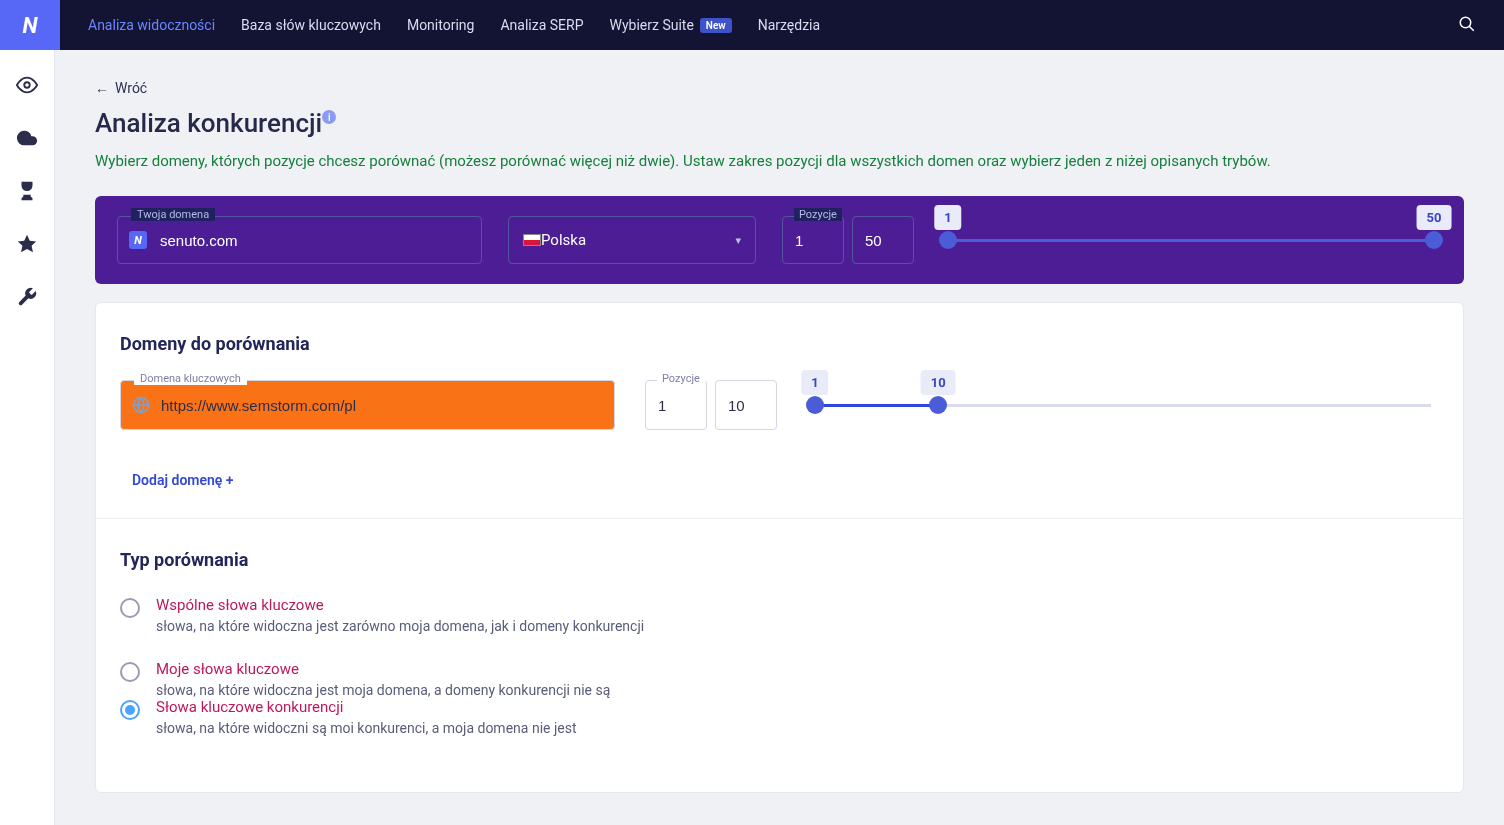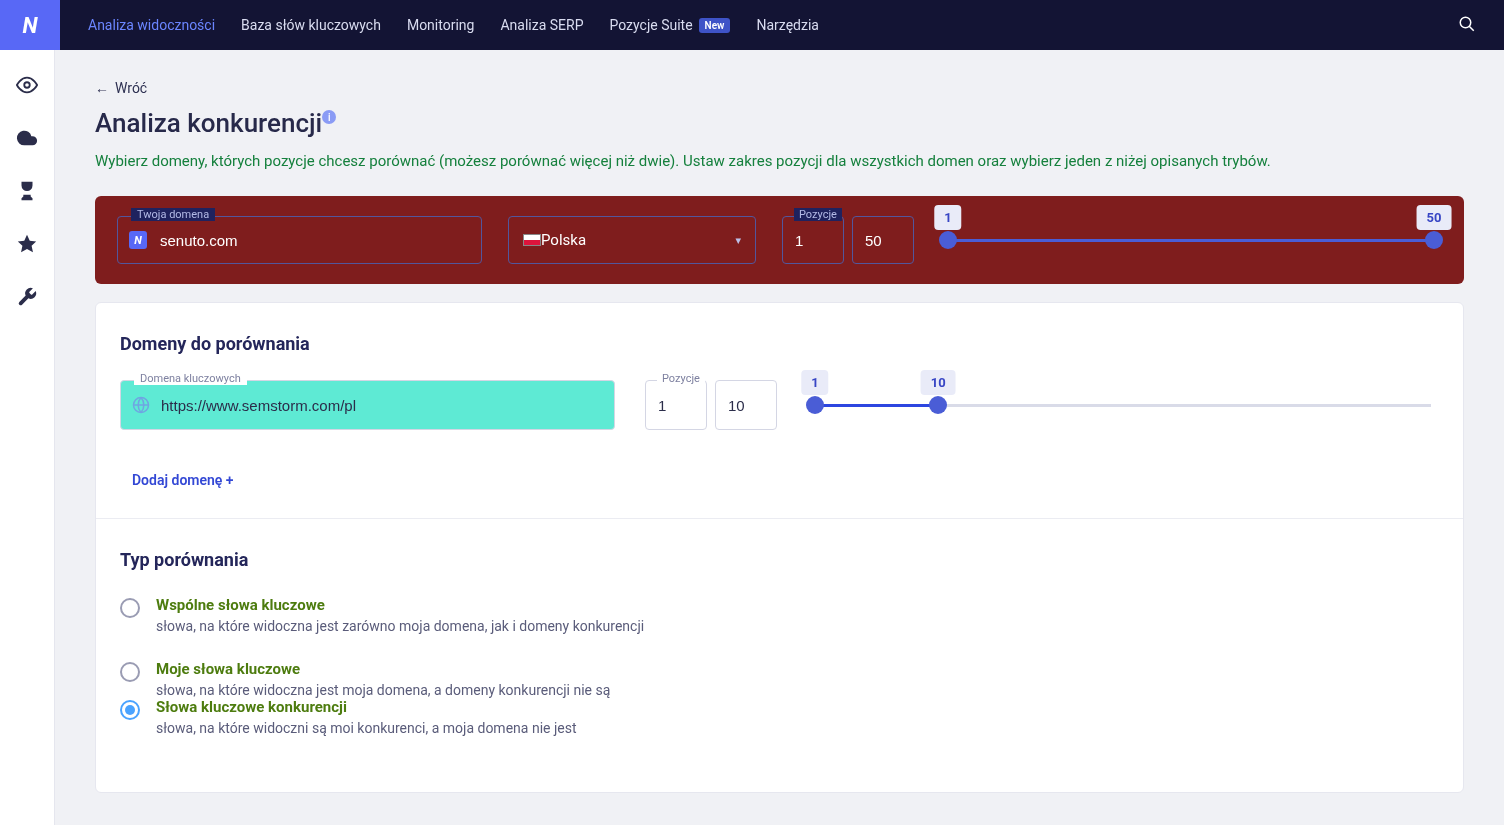--- a/index.html
+++ b/index.html
@@ -90,21 +90,21 @@
       border-radius: 50%;
       display: inline-flex;
       align-items: center;
       justify-content: center;
       margin-top: 2px;
       cursor: pointer;
     }
     .subtitle { color: #15803d; font-size: 15px; margin-bottom: 26px; }
 
     .panel-dark {
-      background: #7f1d1d;
+      background: #4c1d95;
       border-radius: 6px;
       padding: 20px 22px;
       display: flex;
       align-items: center;
       gap: 26px;
       margin-bottom: 18px;
     }
     .input-wrap { position: relative; }
     .input-label {
       position: absolute;
@@ -220,21 +220,21 @@
     .input-label-light {
       position: absolute;
       top: -8px;
       left: 14px;
       background: #fff;
       padding: 0 6px;
       font-size: 11px;
       color: #7e81a0;
     }
     .input-field-light {
-      background: #5eead4;
+      background: #f97316;
       border: 1px solid #d4d6e4;
       border-radius: 4px;
       height: 50px;
       padding: 0 14px 0 40px;
       font-size: 15px;
       width: 495px;
       color: #2b2d4a;
     }
     .comp-icon {
       position: absolute;
@@ -276,21 +276,21 @@
       border-radius: 50%;
       cursor: pointer;
       flex-shrink: 0;
       margin-top: 2px;
       display: flex;
       align-items: center;
       justify-content: center;
     }
     .radio.checked { border-color: #4aa3ff; }
     .radio-dot { width: 10px; height: 10px; background: #4aa3ff; border-radius: 50%; }
-    .radio-title { font-weight: 700; color: #4d7c0f; font-size: 15px; margin-bottom: 4px; }
+    .radio-title { font-weight: 400; color: #be185d; font-size: 15px; margin-bottom: 4px; }
     .radio-sub { color: #5a5c7a; font-size: 14px; }
   </style>
 </head>
 <body>
 
 <div class="topnav">
   <div class="topnav-logo">N</div>
   <div class="topnav-items">
     <div class="topnav-item active">
         <span>Analiza widoczności</span>
@@ -298,21 +298,21 @@
     <div class="topnav-item">
         <span>Baza słów kluczowych</span>
       </div>
     <div class="topnav-item">
         <span>Monitoring</span>
       </div>
     <div class="topnav-item">
         <span>Analiza SERP</span>
       </div>
     <div class="topnav-item">
-      <span>Pozycje Suite</span>
+      <span>Wybierz Suite</span>
       <span class="badge-new">New</span>
     </div>
     <div class="topnav-item">
         <span>Narzędzia</span>
       </div>
   </div>
   <div class="topnav-search">
     <svg width="18" height="18" viewBox="0 0 24 24" fill="none" stroke="currentColor" stroke-width="2">
         <circle cx="10" cy="10" r="7"></circle>
         <line x1="21" y1="21" x2="15" y2="15"></line>

